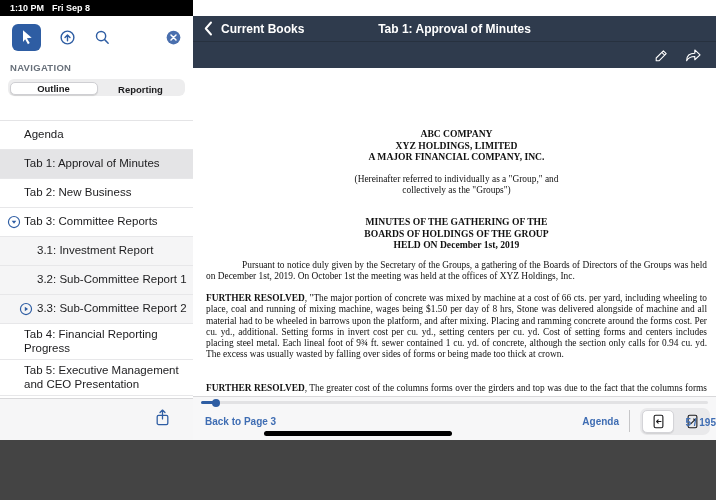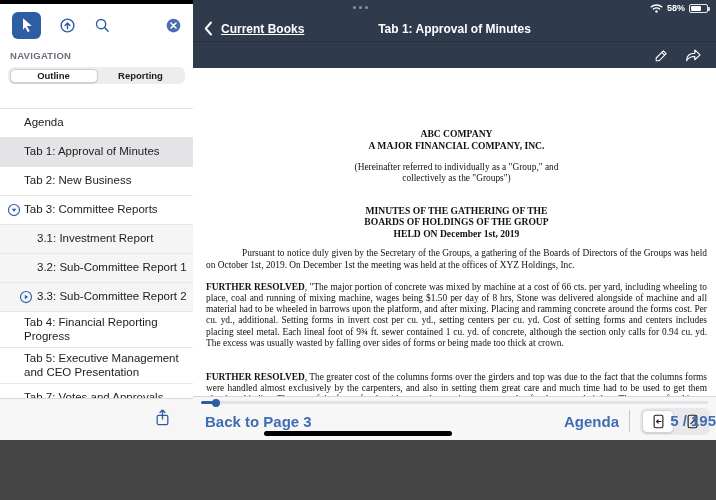--- a/index.html
+++ b/index.html
@@ -13,45 +13,45 @@
   .status-right{ position:absolute; left:193px; top:0; right:0; height:16px; background:#2f3b4d;
     color:#fff; font-size:9px; font-weight:bold; display:flex; align-items:center; justify-content:flex-end;
     padding-right:8px; gap:4px; }
   .mt-dots{ position:absolute; left:160px; top:6px; display:flex; gap:3px; }
   .mt-dots i{ width:3px; height:3px; border-radius:50%; background:#8b93a0; display:block; }
   .battery{ position:relative; width:19px; height:9px; border:1px solid rgba(255,255,255,.9); border-radius:2px; }
   .battery .fill{ position:absolute; left:1px; top:1px; bottom:1px; background:#fff; border-radius:1px; }
   .battery .tip{ position:absolute; right:-3px; top:2.5px; width:2px; height:4px; background:rgba(255,255,255,.8); border-radius:0 1px 1px 0; }
 
   
-  .sidebar{ position:absolute; left:0; top:4px; width:193px; bottom:0; background:#fff; z-index:3; }
+  .sidebar{ position:absolute; left:0; top:16px; width:193px; bottom:0; background:#fff; z-index:3; }
   .tools{ height:42px; display:flex; align-items:center; padding:0 12px; gap:18px; }
   .tool-btn{ width:29px; height:27px; border-radius:6px; display:flex; align-items:center; justify-content:center; }
   .tool-btn.active{ background:#2e5da3; }
   .tool-ic{ color:#2e5da3; display:flex; align-items:center; }
   .tools .spacer{ flex:1; }
   .nav-label{ padding:4px 0 0 10px; font-size:9.5px; font-weight:bold; color:#68707a; letter-spacing:.3px; }
-  .seg{ margin:6px 8px 0 8px; background:#ededee; border-radius:6px; display:flex; padding:1.5px; height:17px; }
+  .seg{ margin:6px 8px 0 8px; background:#ededee; border-radius:6px; display:flex; padding:1.5px; height:17px;align-items:flex-end; }
   .seg .seg-btn{ flex:1; font-size:9.5px; font-weight:bold; color:#1c1c1e; display:flex; align-items:center; justify-content:center; border-radius:5px; }
   .seg .seg-btn.sel{ background:#fff; border:0.5px solid #cfcfd3; box-shadow:0 1px 1px rgba(0,0,0,.12); }
   .nav-list{ position:absolute; top:104px; left:0; right:0; bottom:42px; overflow:hidden; border-top:1px solid #e4e4e6; }
   .nav-row{ position:relative; min-height:29px; display:flex; align-items:center; padding:4px 6px 4px 24px;
     font-size:11.5px; color:#1c1c1e; border-bottom:1px solid #e7e7e9; background:#fff; line-height:13.5px; }
   .nav-row.sub{ background:#f5f5f6; padding-left:37px; }
   .nav-row.selected{ background:#e4e4e6; }
   .nav-row .row-icon{ position:absolute; left:7px; top:50%; transform:translateY(-50%); width:14px; height:14px; color:#2e5da3; }
   .nav-row.sub .row-icon{ left:19px; }
   .sidebar-bottom{ position:absolute; left:0; right:0; bottom:0; height:42px; background:#f6f6f7;
     border-top:1px solid #d8d8da; display:flex; align-items:center; justify-content:flex-end; padding-right:22px; z-index:4; }
   .share-ic{ color:#2e5da3; }
 
   
   .main{ position:absolute; left:193px; top:16px; right:0; bottom:0; }
   .hdr{ height:25px; background:#2f3b4d; color:#fff; display:flex; align-items:center; position:relative; padding:0 10px; }
-  .hdr .back{ display:flex; align-items:center; gap:8px;text-decoration:underline; }
+  .hdr .back{ display:flex; align-items:center; gap:8px; }
   .hdr .back-label{ font-size:12px; font-weight:bold; }
   .hdr .title{ position:absolute; left:0; right:0; text-align:center; font-size:12px; font-weight:bold; pointer-events:none; }
   .tbar{ height:27px; background:#2f3b4d; border-top:1px solid #27313f; display:flex; align-items:center;
     justify-content:flex-end; gap:16px; padding-right:14px; color:#fff; }
 
   
   .doc{ position:absolute; left:0; right:0; top:52px; bottom:44px; background:#fff; overflow:hidden; }
   .page{ padding:60px 9px 0 13px; font-family:"Liberation Serif", serif; color:#111; }
   .c{ text-align:center; }
   .h-line{ font-weight:bold; font-size:9.6px; line-height:11.5px; }
@@ -60,59 +60,40 @@
   .para{ font-size:9.4px; line-height:11.2px; text-align:justify; margin-top:10px; }
   .para.indent{ text-indent:36px; }
   .lead{ font-weight:bold; }
 
   
   .bbar{ position:absolute; left:0; right:0; bottom:0; height:44px; background:#f7f7f8; border-top:1px solid #d8d8da; z-index:4; }
   .slider{ position:absolute; left:8px; right:8px; top:4px; height:3px; border-radius:2px; background:#e2e2e4; }
   .slider .done{ position:absolute; left:0; top:0; bottom:0; width:14px; background:#2e5da3; border-radius:2px; }
   .slider .thumb{ position:absolute; left:11px; top:50%; transform:translateY(-50%); width:8px; height:8px; border-radius:50%; background:#2e5da3; }
   .bbar-row{ position:absolute; left:0; right:0; top:10px; height:28px; display:flex; align-items:center; padding:0 6px 0 12px; }
-  .blink{ color:#3f6db3; font-size:15px; font-weight:bold; }
+  .blink{ color:#3f6db3; font-size:10px; font-weight:bold; }
   .bbar-center{ position:absolute; left:9px; right:0; text-align:right; pointer-events:none; }
   .bbar-right{ margin-left:auto; display:flex; align-items:center; gap:10px; }
   .vdiv{ width:1px; height:22px; background:#c6c6c8; }
   .seg2{ background:#e9e9eb; border-radius:7px; padding:2px; display:flex; gap:2px; }
   .seg2 .s2-btn{ width:32px; height:23px; border-radius:5px; display:flex; align-items:center; justify-content:center; color:#1c1c1e; }
   .seg2 .s2-btn.sel{ background:#fff; border:0.5px solid #d4d4d8; box-shadow:0 1px 1px rgba(0,0,0,.1); }
 
   .home-ind{ position:absolute; left:50%; transform:translateX(-50%); bottom:4px; width:188px; height:5px;
     border-radius:3px; background:#000; z-index:9; }
 </style>
 </head>
 <body>
 
 <div class="screen">
 
   <div class="status-left">
     <span>1:10 PM</span>
     <span>Fri Sep 8</span>
   </div>
-  <div class="status-right">
-    <span class="mt-dots">
-        <i></i>
-        <i></i>
-        <i></i>
-      </span>
-    <span style="display:flex;">
-      <svg width="13" height="10" viewBox="0 0 16 12" fill="none">
-        <path d="M1.5 4.6a10.2 10.2 0 0 1 13 0" stroke="#fff" stroke-width="1.7" stroke-linecap="round"></path>
-        <path d="M4.2 7.3a6.2 6.2 0 0 1 7.6 0" stroke="#fff" stroke-width="1.7" stroke-linecap="round"></path>
-        <circle cx="8" cy="10.2" r="1.5" fill="#fff"></circle>
-      </svg>
-    </span>
-    <span>58%</span>
-    <span class="battery">
-        <span class="fill" style="width: 10px;"></span>
-        <span class="tip"></span>
-      </span>
-  </div>
 
   <div class="sidebar">
     <div class="tools">
       <div class="tool-btn active">
         <svg width="16" height="16" viewBox="0 0 24 24">
             <path d="M6 2l13 11-7.2.9 4.3 7.2-2.7 1.6-4.2-7.2L6 19.5z" fill="#fff"></path>
           </svg>
       </div>
       <div class="tool-ic">
         <svg width="17" height="17" viewBox="0 0 24 24" fill="none">
@@ -215,32 +196,33 @@
         <svg width="17" height="15" viewBox="0 0 26 22" fill="none">
           <path d="M15 2.5l8 7.5-8 7.5v-5C8 12.5 4.5 15 2.5 19c0-8 4.5-11.5 12.5-11.5v-5z" stroke="#fff" stroke-width="1.7" stroke-linejoin="round"></path>
         </svg>
       </span>
     </div>
 
     <div class="doc">
       <div class="page">
         <div class="blk c">
           <div class="h-line">ABC COMPANY</div>
+          <div class="h-line">XYZ HOLDINGS, LIMITED</div>
           <div class="h-line">A MAJOR FINANCIAL COMPANY, INC.</div>
         </div>
         <div class="blk c" style="margin-top:11px;">
           <div class="sub-line">(Hereinafter referred to individually as a "Group," and</div>
           <div class="sub-line">collectively as the "Groups")</div>
         </div>
         <div class="blk c" style="margin-top:20px;">
           <div class="h-line">MINUTES OF THE GATHERING OF THE</div>
           <div class="h-line">BOARDS OF HOLDINGS OF THE GROUP</div>
           <div class="h-line">HELD ON December 1st, 2019</div>
         </div>
-        <div class="para indent" style="margin-top:6px;">Pursuant to notice duly given by the Secretary of the Groups, a gathering of the Boards of Directors of the Groups was held on October 1st, 2019. On December 1st the meeting was held at the offices of XYZ Holdings, Inc.</div>
+        <div class="para indent" style="margin-top:6px;">Pursuant to notice duly given by the Secretary of the Groups, a gathering of the Boards of Directors of the Groups was held on December 1st, 2019. On October 1st the meeting was held at the offices of XYZ Holdings, Inc.</div>
         <div class="para" style="margin-top:11px;">
           <span class="lead">FURTHER RESOLVED</span><span>, "The major portion of concrete was mixed by machine at a cost of 66 cts. per yard, including wheeling to place, coal and running of mixing machine, wages being $1.50 per day of 8 hrs, Stone was delivered alongside of machine and all material had to be wheeled in barrows upon the platform, and after mixing. Placing and ramming concrete around the forms cost. Per cu. yd., additional. Setting forms in invert cost per cu. yd., setting centers per cu. yd. Cost of setting forms and centers includes placing steel metal. Each lineal foot of 9¾ ft. sewer contained 1 cu. yd. of concrete, although the section only calls for 0.94 cu. yd. The excess was usually wasted by falling over sides of forms or being made too thick at crown.</span>
         </div>
         <div class="para" style="margin-top:23px;">
           <span class="lead">FURTHER RESOLVED</span><span>, The greater cost of the columns forms over the girders and top was due to the fact that the columns forms were handled almost exclusively by the carpenters, and also in setting them great care and much time had to be used to get them plumb and in line. The cost of the forms for the sides was about twice as great as that for the top and girders. The reasons for this are evident. The walls had forms on both sides, while the top needed forming only underneath it, the area covered on the forms being about 2,200 sq. ft. as compared to 1,000 sq. ft. The side forms had to be set plumb and kept so. The framing was done ahead, but nearly half of the lumber in the sides was erected as the concrete was being put in place. The forms for the top were all put in place before any concreting was done on the top, and the</span>
         </div>
       </div>
     </div>
 
     <div class="bbar">

